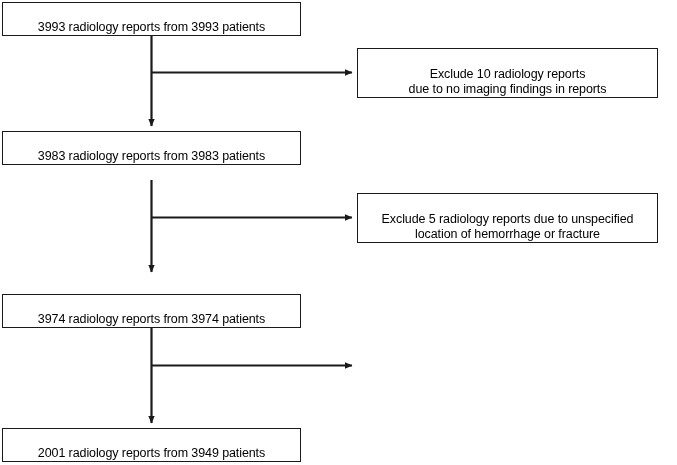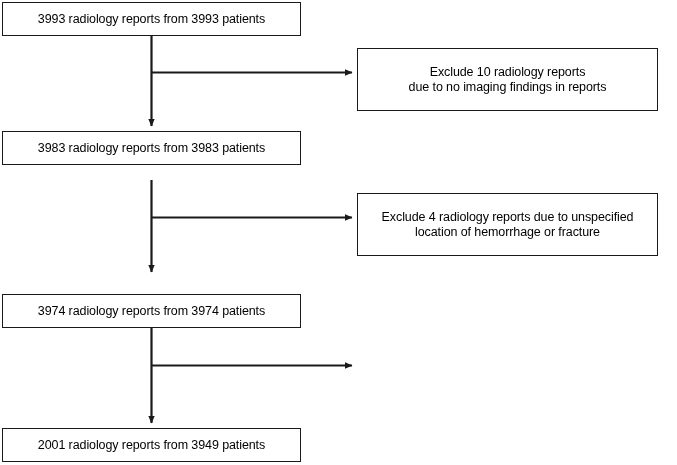--- a/index.html
+++ b/index.html
@@ -26,37 +26,37 @@
     width: 677px;
     height: 465px;
     pointer-events: none;
   }
   .node {
     position: absolute;
     box-sizing: border-box;
     border: 1px solid #1a1a1a;
     background: #ffffff;
     display: flex;
-    align-items: center;
+    align-items: flex-end;
     justify-content: center;
     text-align: center;
     color: #000000;
     font-size: 12.5px;
     line-height: 15px;
     letter-spacing: -0.1px;
   }
   .node-main {
     left: 2px;
     width: 299px;
     height: 34px;
   }
   .node-exclude {
     left: 357px;
     width: 301px;
-    height: 63px;
+    height: 50px;
     padding: 0 6px;
   }
   .node-label {
     display: block;
     white-space: pre-line;
   }
 </style>
 </head>
 <body>
 
@@ -89,21 +89,21 @@
   <div class="node node-exclude" style="top:48px;">
     <span class="node-label">Exclude 10 radiology reports
 due to no imaging findings in reports</span>
   </div>
 
   <div class="node node-main" style="top:131px;">
     <span class="node-label">3983 radiology reports from 3983 patients</span>
   </div>
 
   <div class="node node-exclude" style="top:193px;">
-    <span class="node-label">Exclude 4 radiology reports due to unspecified
+    <span class="node-label">Exclude 5 radiology reports due to unspecified
 location of hemorrhage or fracture</span>
   </div>
 
   <div class="node node-main" style="top:277px;margin-top:17px;">
     <span class="node-label">3974 radiology reports from 3974 patients</span>
   </div>
 
 
   <div class="node node-main" style="top:428px;">
     <span class="node-label">2001 radiology reports from 3949 patients</span>

